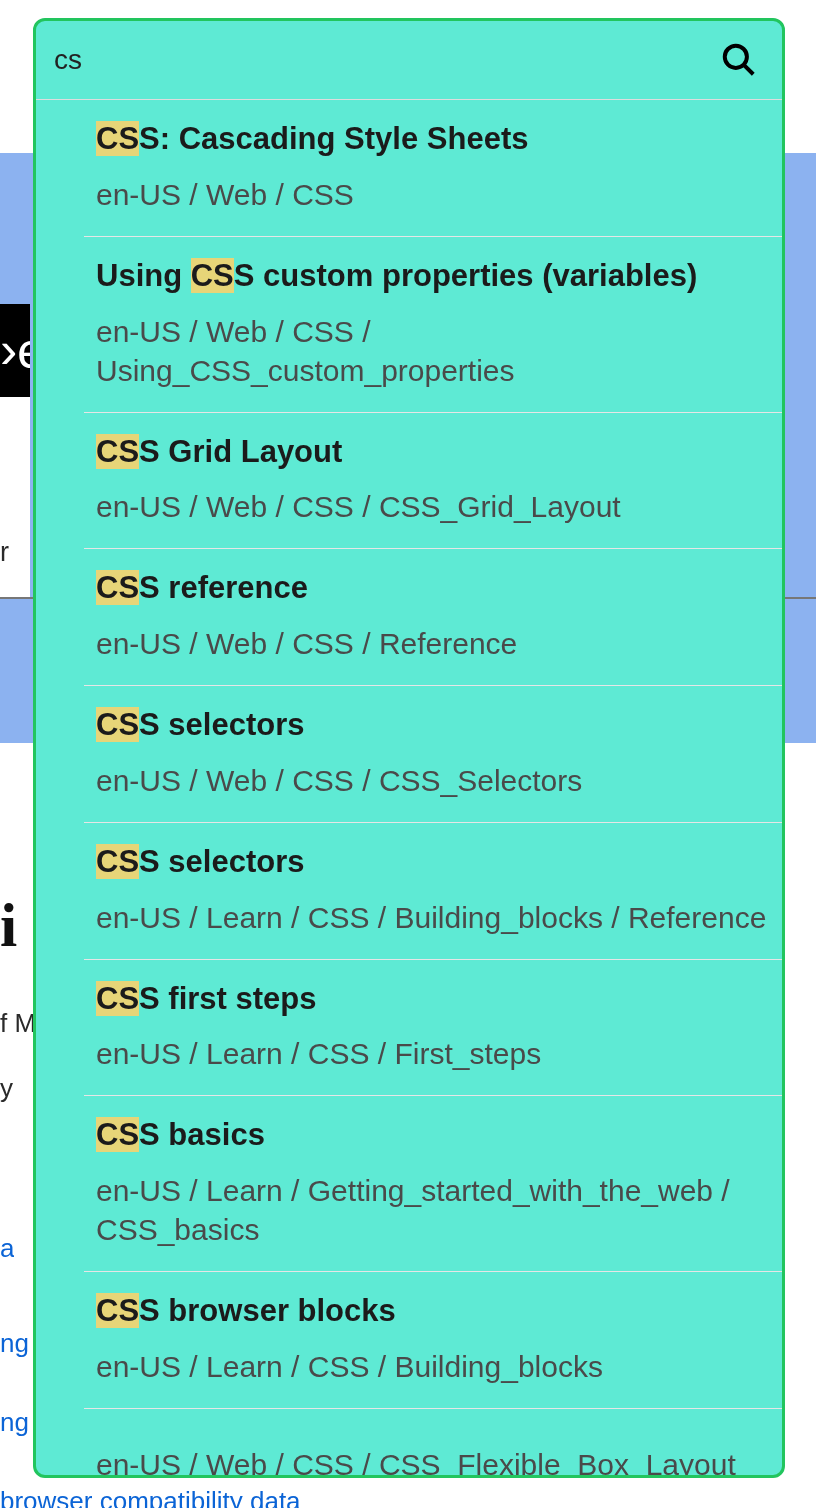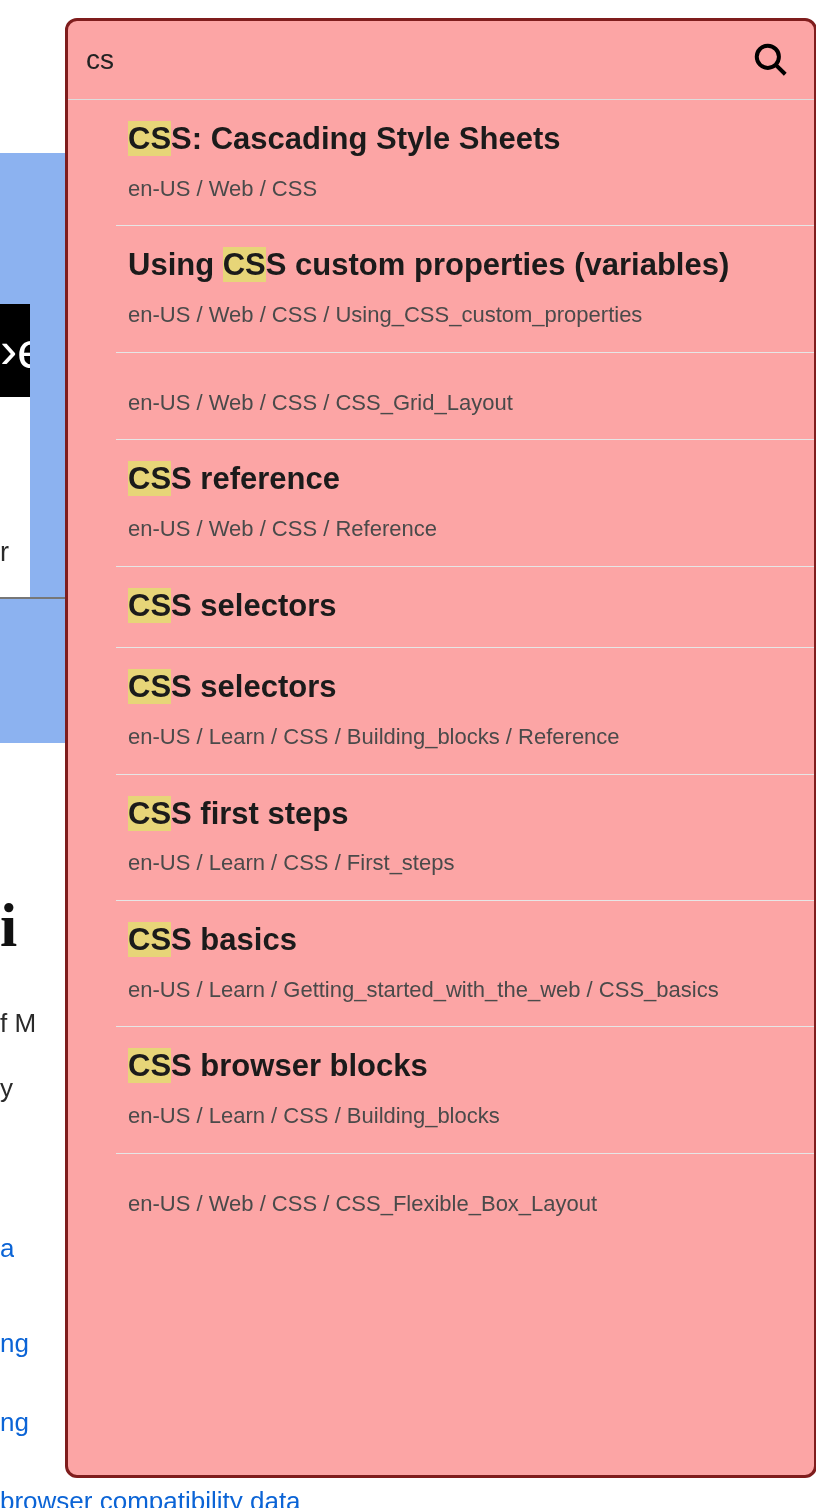--- a/index.html
+++ b/index.html
@@ -21,28 +21,27 @@
     .bg-blue2 { position:absolute; left:30px; right:0; top:304px; height:293px; background:#8cb2f0; }
     .bg-hr { position:absolute; left:0; right:0; top:597px; height:2px; background:#777; }
     .bg-blue3 { position:absolute; left:0; right:0; top:599px; height:144px; background:#8cb2f0; }
     .bg-text { position:absolute; left:0; color:#0b64d6; font-size:26px; white-space:nowrap; overflow:hidden; }
     .bg-text-black { color:#2a2a2a; }
     .bg-heading { font-family: Georgia, 'Times New Roman', serif; font-weight:700; font-size:62px; color:#111; }
     .search-panel {
       position: absolute;
       left: 33px; top: 18px;
       width: 752px; height: 1460px;
-      border: 3px solid #7f1d1d;
+      border: 3px solid #22c55e;
       border-radius: 12px;
-      background: #fca5a5;
+      background: #5eead4;
       z-index: 10;
       display: flex;
       flex-direction: column;
       overflow: hidden;
-      margin-left: 32px;
     }
     .search-bar {
       display: flex;
       align-items: center;
       padding: 18px 22px 18px 18px;
       border-bottom: 1px solid #ddd;
     }
     .search-input {
       flex: 1;
       border: none;
@@ -73,21 +72,21 @@
       font-weight: 700;
       color: #1b1b1b;
       line-height: 1.25;
     }
     .result-title .hl {
       background: #e7d578;
       padding: 0 0;
     }
     .result-path {
       margin-top: 16px;
-      font-size: 22px;
+      font-size: 30px;
       color: #4a4a4a;
       line-height: 1.3;
     }
     svg.magnify { width: 38px; height: 38px; }
   </style>
 </head>
 <body>
 
 <div class="bg-layer">
   <div class="bg-blue1"></div>
@@ -119,28 +118,30 @@
 
   <div class="result-item">
         <div class="result-title"><span class="hl">CS</span><span>S: Cascading Style Sheets</span></div>
         <div class="result-path">en-US / Web / CSS</div>
       </div>
       <div class="result-item">
         <div class="result-title"><span>Using </span><span class="hl">CS</span><span>S custom properties (variables)</span></div>
         <div class="result-path">en-US / Web / CSS / Using_CSS_custom_properties</div>
       </div>
       <div class="result-item">
+        <div class="result-title"><span class="hl">CS</span><span>S Grid Layout</span></div>
         <div class="result-path">en-US / Web / CSS / CSS_Grid_Layout</div>
       </div>
       <div class="result-item">
         <div class="result-title"><span class="hl">CS</span><span>S reference</span></div>
         <div class="result-path">en-US / Web / CSS / Reference</div>
       </div>
       <div class="result-item">
         <div class="result-title"><span class="hl">CS</span><span>S selectors</span></div>
+        <div class="result-path">en-US / Web / CSS / CSS_Selectors</div>
       </div>
       <div class="result-item">
         <div class="result-title"><span class="hl">CS</span><span>S selectors</span></div>
         <div class="result-path">en-US / Learn / CSS / Building_blocks / Reference</div>
       </div>
       <div class="result-item">
         <div class="result-title"><span class="hl">CS</span><span>S first steps</span></div>
         <div class="result-path">en-US / Learn / CSS / First_steps</div>
       </div>
       <div class="result-item">

